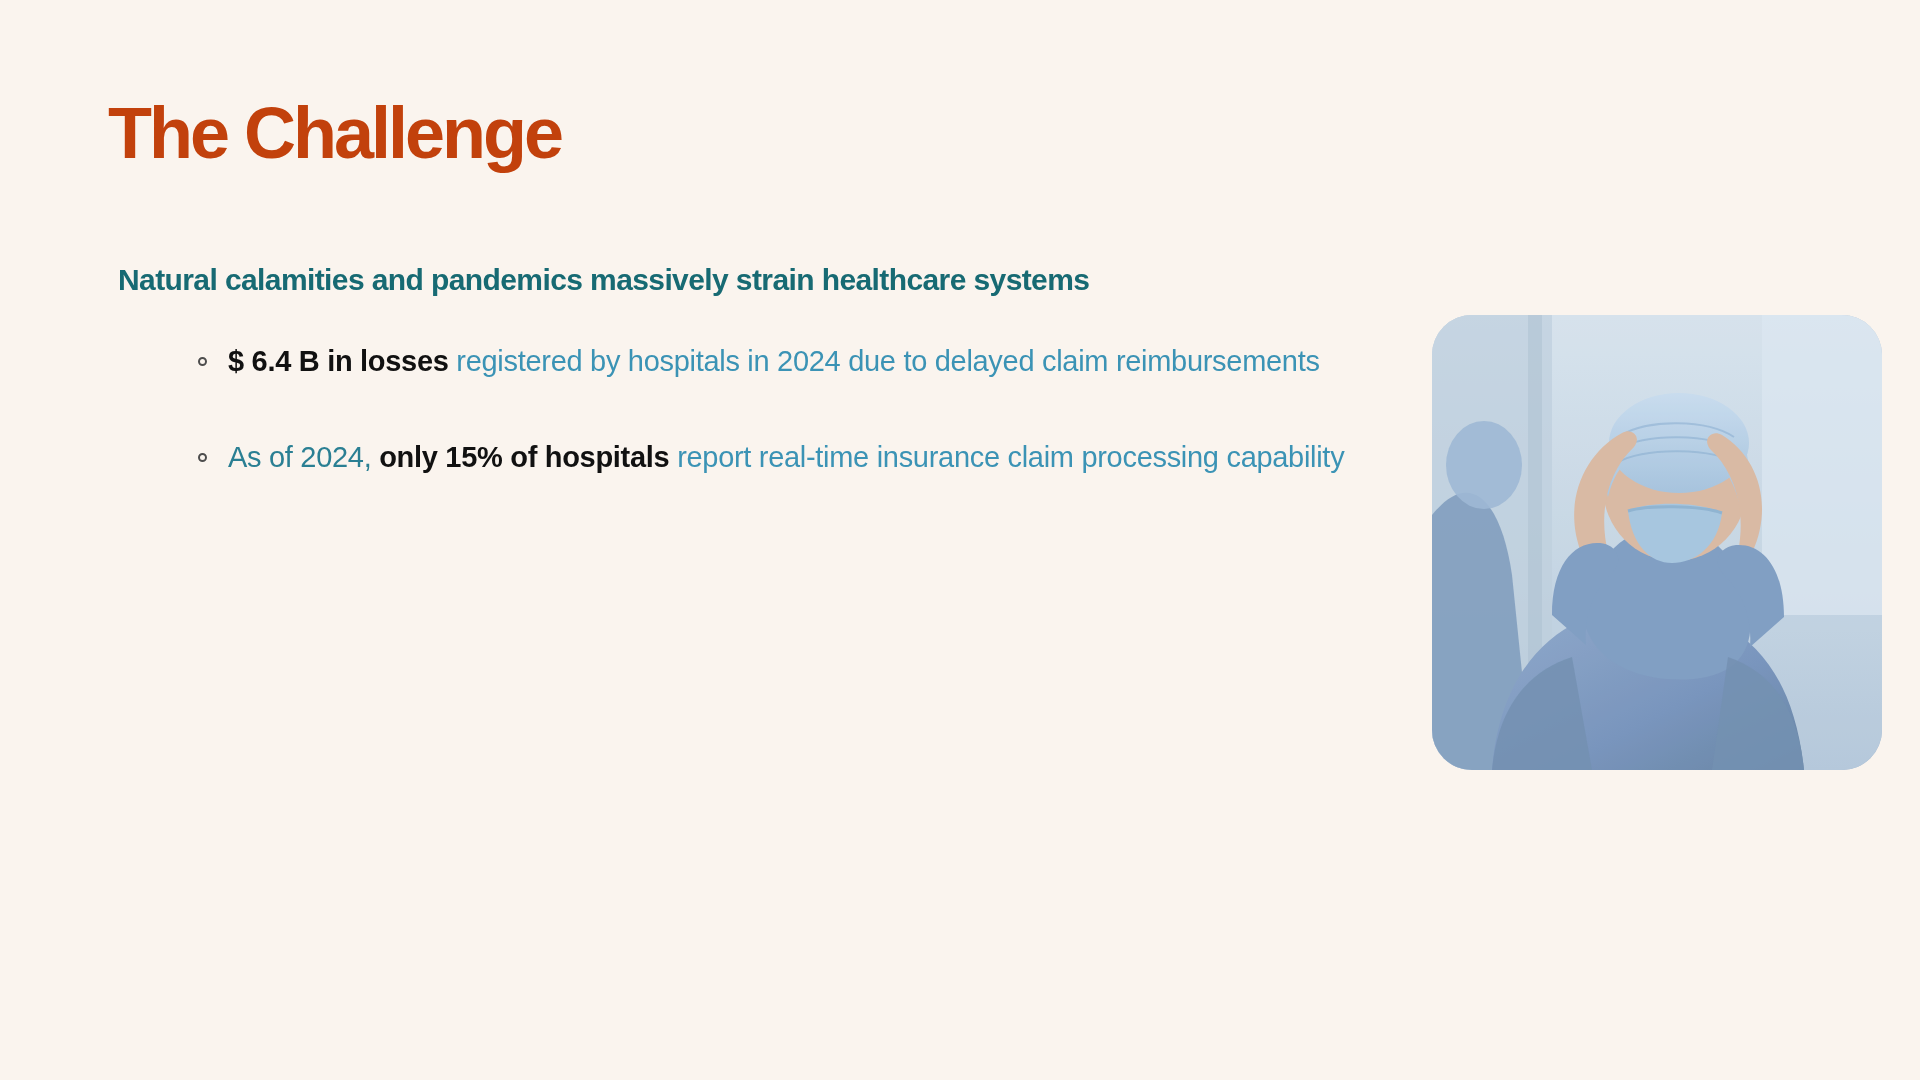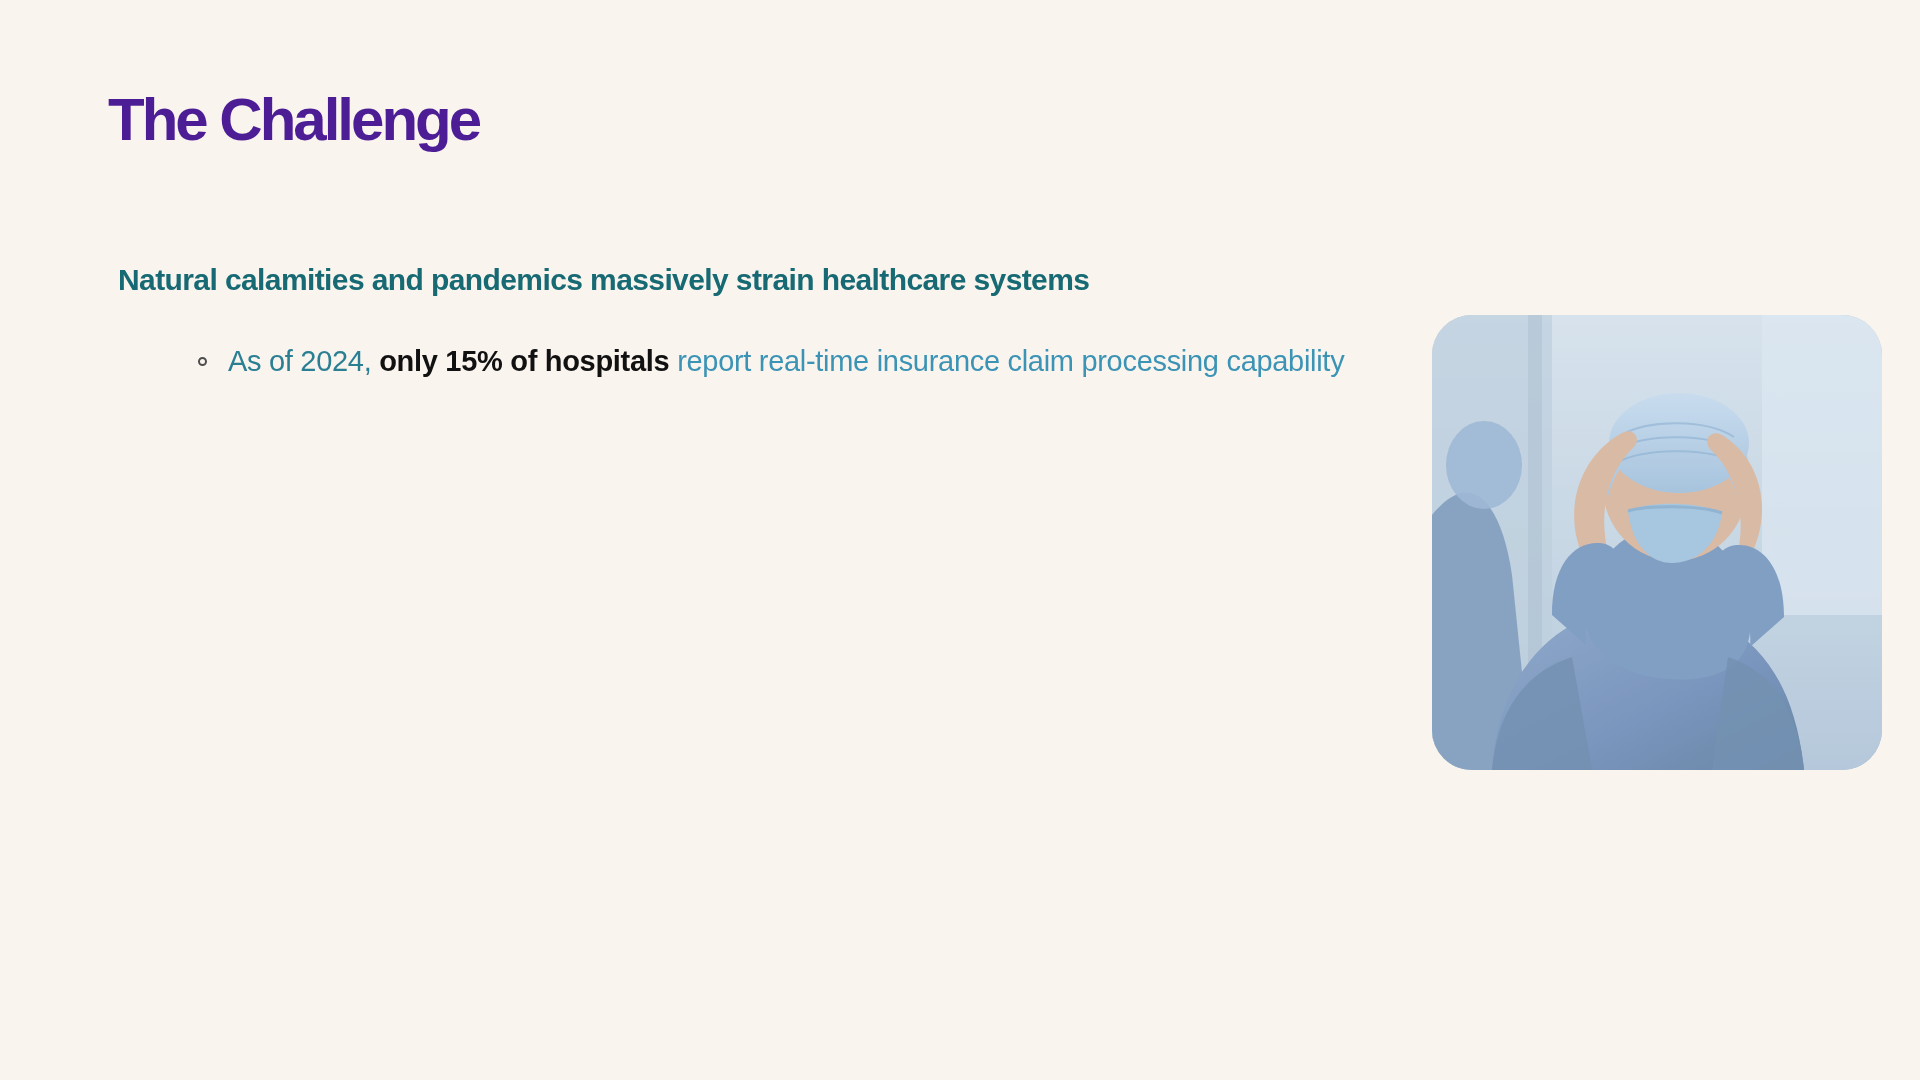--- a/index.html
+++ b/index.html
@@ -17,25 +17,25 @@
     position: relative;
     width: 1920px;
     height: 1080px;
     background: #faf4ee;
     box-sizing: border-box;
   }
   .title {
     position: absolute;
     left: 108px;
     top: 48px;
-    font-size: 60px;
+    font-size: 72px;
     line-height: 1.05;
     font-weight: 700;
     letter-spacing: -3px;
-    color: #4c1d95;
+    color: #c2410c;
     font-family: "Liberation Sans", sans-serif;
     text-align: right;
   }
   .subtitle {
     position: absolute;
     left: 118px;
     top: 238px;
     font-size: 30px;
     font-weight: 700;
     letter-spacing: -0.6px;
@@ -97,20 +97,24 @@
 <body>
 
 <div class="slide">
 
   <h1 class="title">The Challenge</h1>
 
   <h2 class="subtitle">Natural calamities and pandemics massively strain healthcare systems</h2>
 
   <div class="bullets">
 
+    <div class="bullet">
+      <span class="marker"></span>
+      <b>$ 6.4 B  in losses</b><span> registered by hospitals in 2024 due to delayed claim reimbursements</span>
+    </div>
 
 
 
     <div class="bullet">
       <span class="marker"></span>
       <span class="teal">As of 2024, </span><b>only 15% of hospitals</b><span> report real-time insurance claim processing capability</span>
     </div>
 
   </div>
 

